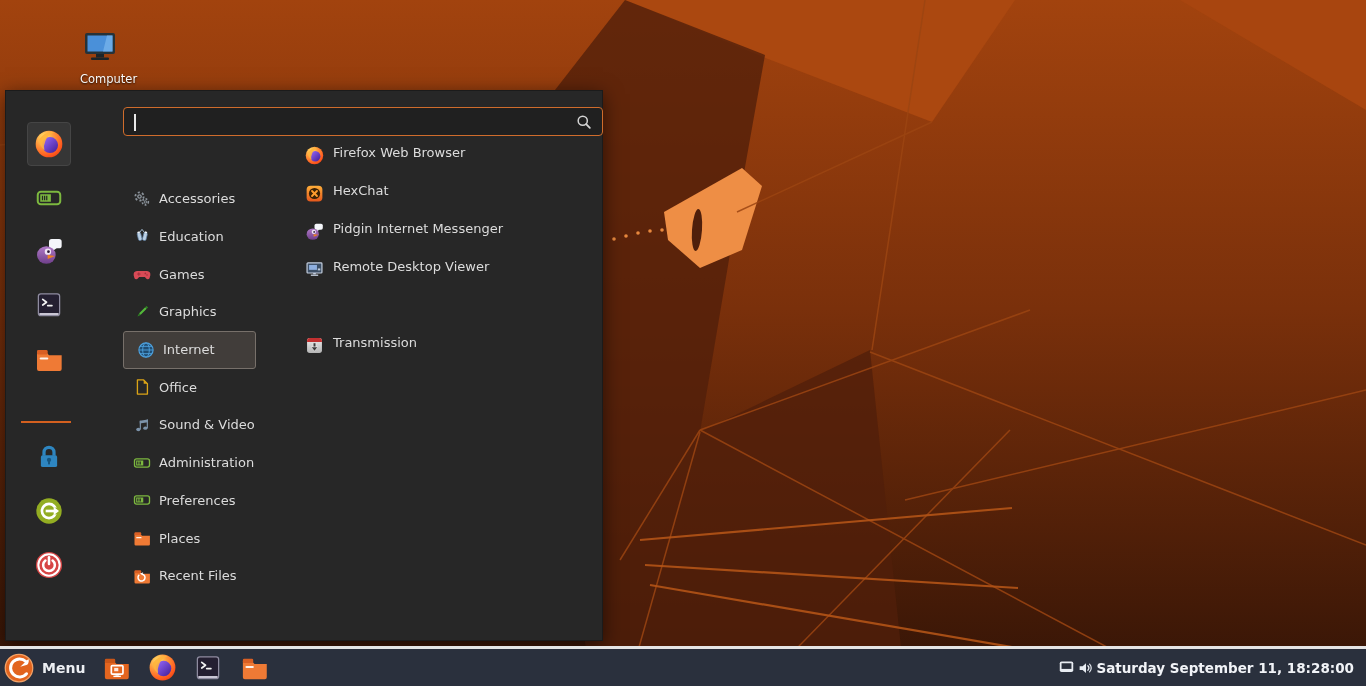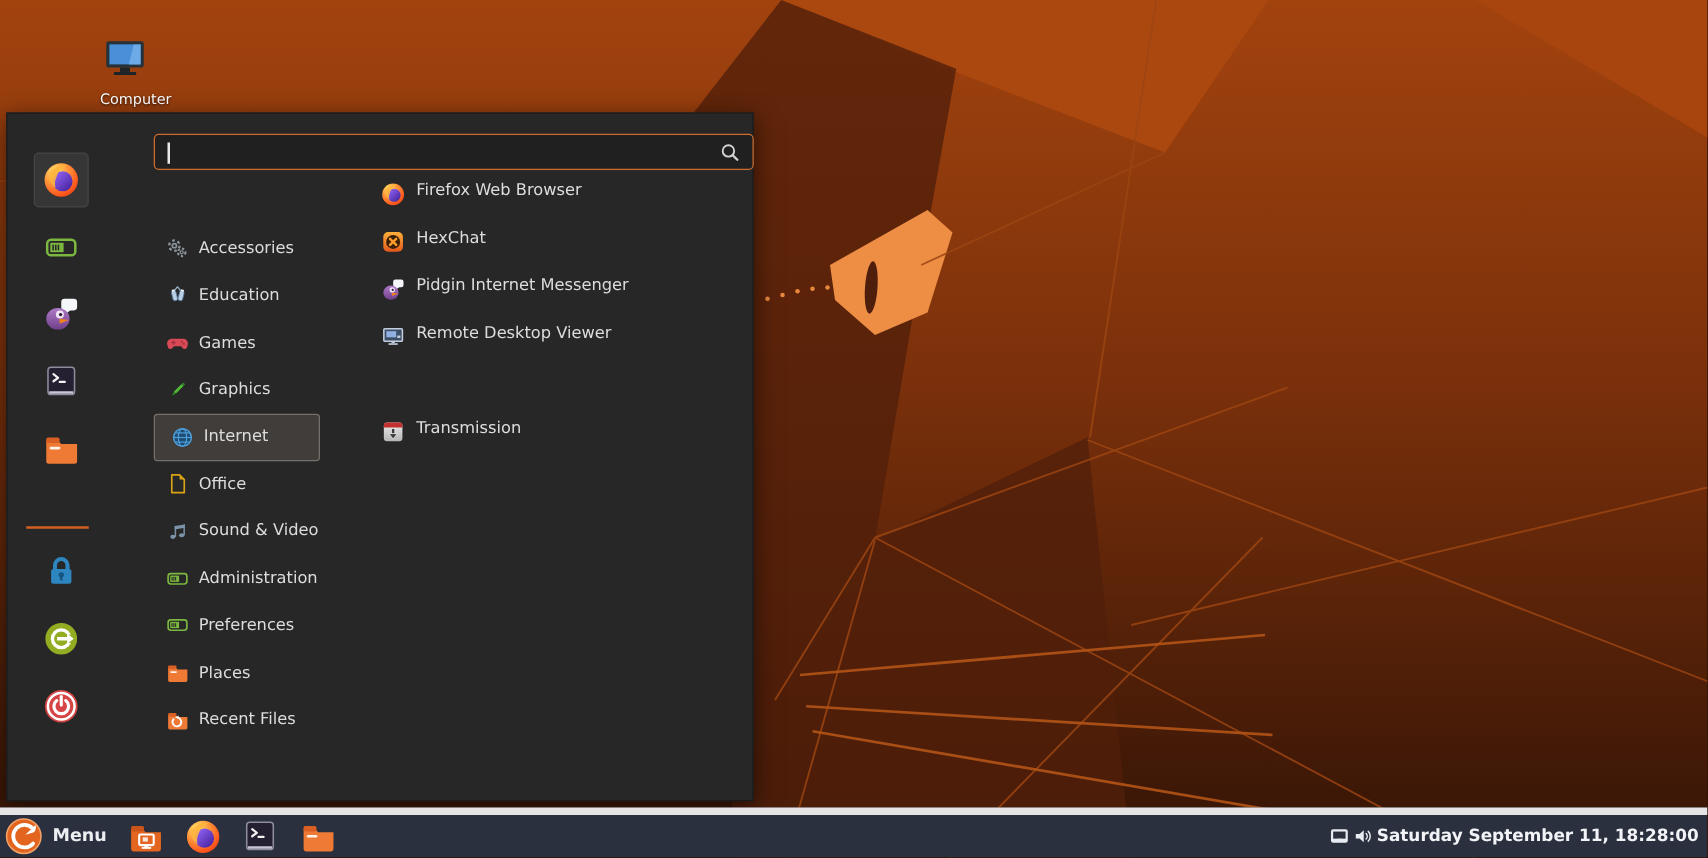--- a/index.html
+++ b/index.html
@@ -61,27 +61,27 @@
   
   .app-row{
     position:absolute;left:286px;width:312px;height:38px;box-sizing:border-box;
     display:flex;gap:8px;padding-left:12px;cursor:pointer;border-radius:3px;
   }
   .app-label{font-size:13px;color:#dcdcdc;white-space:nowrap;}
 
   
   #panel{
     left:0;bottom:0;width:1366px;height:40px;z-index:6;
-    background:#2a303d;border-top:6px solid #e5e5e5;box-sizing:border-box;
+    background:#2a303d;border-top:3px solid #e5e5e5;box-sizing:border-box;
     display:flex;align-items:center;
   }
   #menu-button{display:flex;align-items:center;gap:8px;padding:0 6px 0 4px;height:100%;cursor:pointer;}
   #menu-button-label{font-size:14px;font-weight:bold;color:#eceef2;}
   .launcher{width:34px;height:34px;margin-left:12px;display:flex;align-items:center;justify-content:center;cursor:pointer;border-radius:3px;}
-  #panel-right{margin-left:auto;display:flex;align-items:center;padding-right:7px;height:100%;}
+  #panel-right{margin-left:auto;display:flex;align-items:center;padding-right:12px;height:100%;}
   .tray-ic{display:flex;align-items:center;cursor:pointer;}
   #clock{font-size:13.5px;font-weight:bold;color:#f1f3f7;white-space:nowrap;cursor:pointer;}
 </style>
 </head>
 <body>
 
 <svg width="0" height="0" style="position:absolute">
   <defs>
     <radialGradient id="fxA" cx="0.32" cy="0.25" r="1">
       <stop offset="0" stop-color="#ffe66e"></stop>

